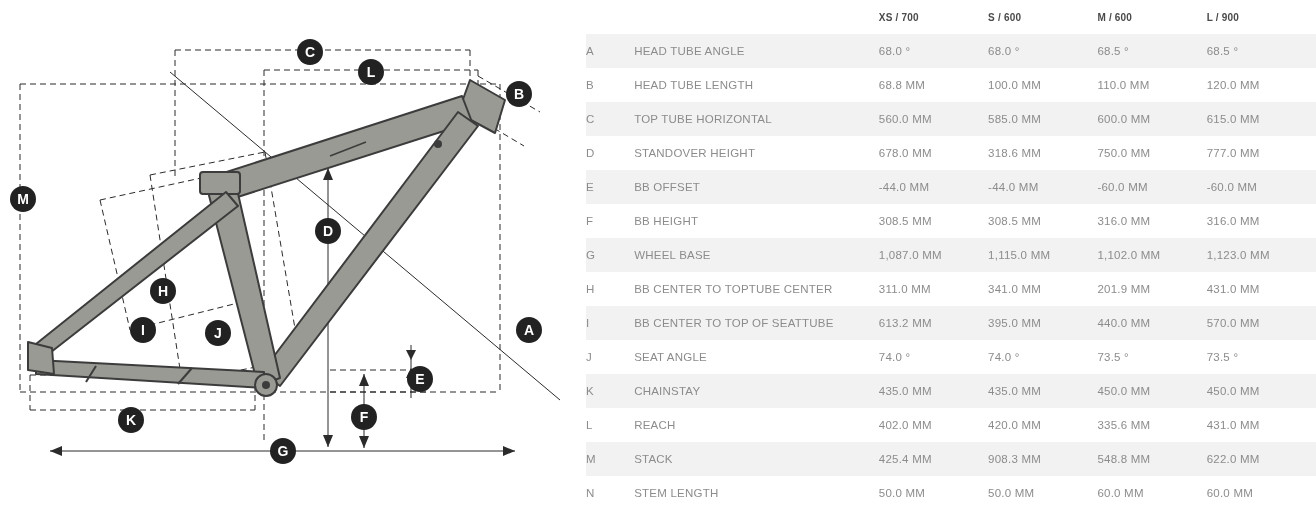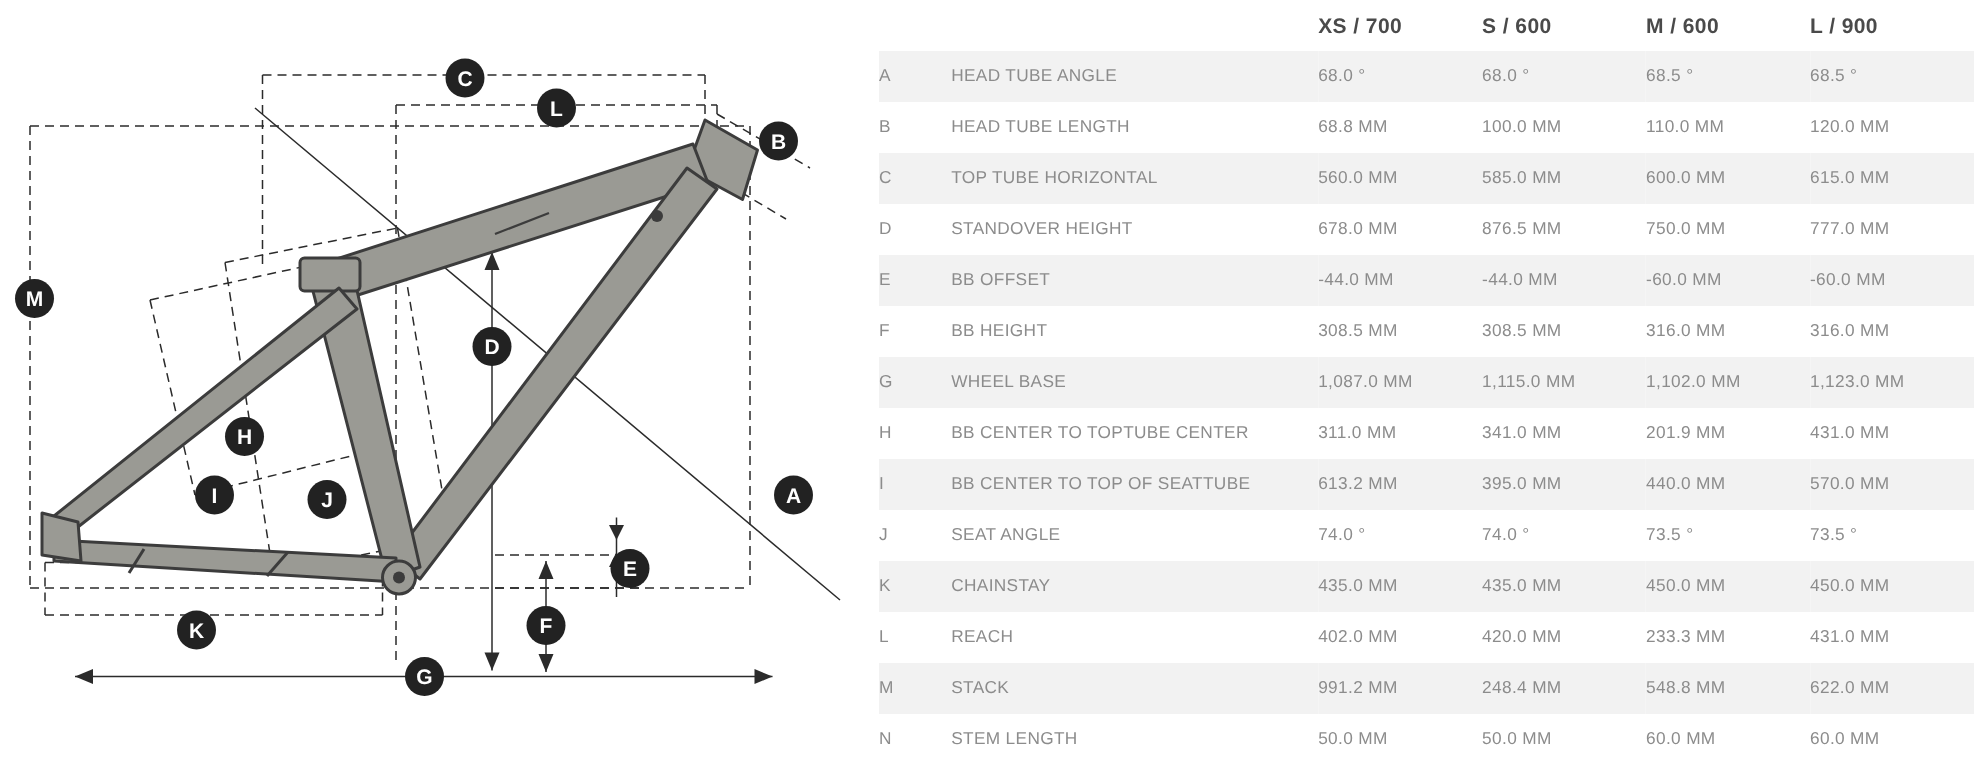--- a/index.html
+++ b/index.html
@@ -54,21 +54,21 @@
     vertical-align: middle;
     color: #8c8c8c;
     font-weight: normal;
     letter-spacing: 0.02em;
     white-space: nowrap;
   }
   table.geo thead th {
     height: 34px;
     color: #4a4a4a;
     font-weight: bold;
-    font-size: 14px;
+    font-size: 10px;
     background: #ffffff;
   }
   table.geo tbody tr.odd { background: #f2f2f2; }
   table.geo tbody tr.even { background: #ffffff; }
   td.letter {
     color: #4a4a4a;
     font-weight: bold;
     font-size: 11.5px;
     padding-left: 10px;
   }
@@ -278,21 +278,21 @@
             <td class="label">TOP TUBE HORIZONTAL</td>
             <td class="val">560.0 MM</td>
             <td class="val">585.0 MM</td>
             <td class="val">600.0 MM</td>
             <td class="val">615.0 MM</td>
           </tr>
           <tr class="even">
             <td class="letter">D</td>
             <td class="label">STANDOVER HEIGHT</td>
             <td class="val">678.0 MM</td>
-            <td class="val">876.5 MM</td>
+            <td class="val">318.6 MM</td>
             <td class="val">750.0 MM</td>
             <td class="val">777.0 MM</td>
           </tr>
           <tr class="odd">
             <td class="letter">E</td>
             <td class="label">BB OFFSET</td>
             <td class="val">-44.0 MM</td>
             <td class="val">-44.0 MM</td>
             <td class="val">-60.0 MM</td>
             <td class="val">-60.0 MM</td>
@@ -343,28 +343,28 @@
             <td class="val">435.0 MM</td>
             <td class="val">435.0 MM</td>
             <td class="val">450.0 MM</td>
             <td class="val">450.0 MM</td>
           </tr>
           <tr class="even">
             <td class="letter">L</td>
             <td class="label">REACH</td>
             <td class="val">402.0 MM</td>
             <td class="val">420.0 MM</td>
-            <td class="val">233.3 MM</td>
+            <td class="val">335.6 MM</td>
             <td class="val">431.0 MM</td>
           </tr>
           <tr class="odd">
             <td class="letter">M</td>
             <td class="label">STACK</td>
-            <td class="val">991.2 MM</td>
-            <td class="val">248.4 MM</td>
+            <td class="val">425.4 MM</td>
+            <td class="val">908.3 MM</td>
             <td class="val">548.8 MM</td>
             <td class="val">622.0 MM</td>
           </tr>
           <tr class="even">
             <td class="letter">N</td>
             <td class="label">STEM LENGTH</td>
             <td class="val">50.0 MM</td>
             <td class="val">50.0 MM</td>
             <td class="val">60.0 MM</td>
             <td class="val">60.0 MM</td>

